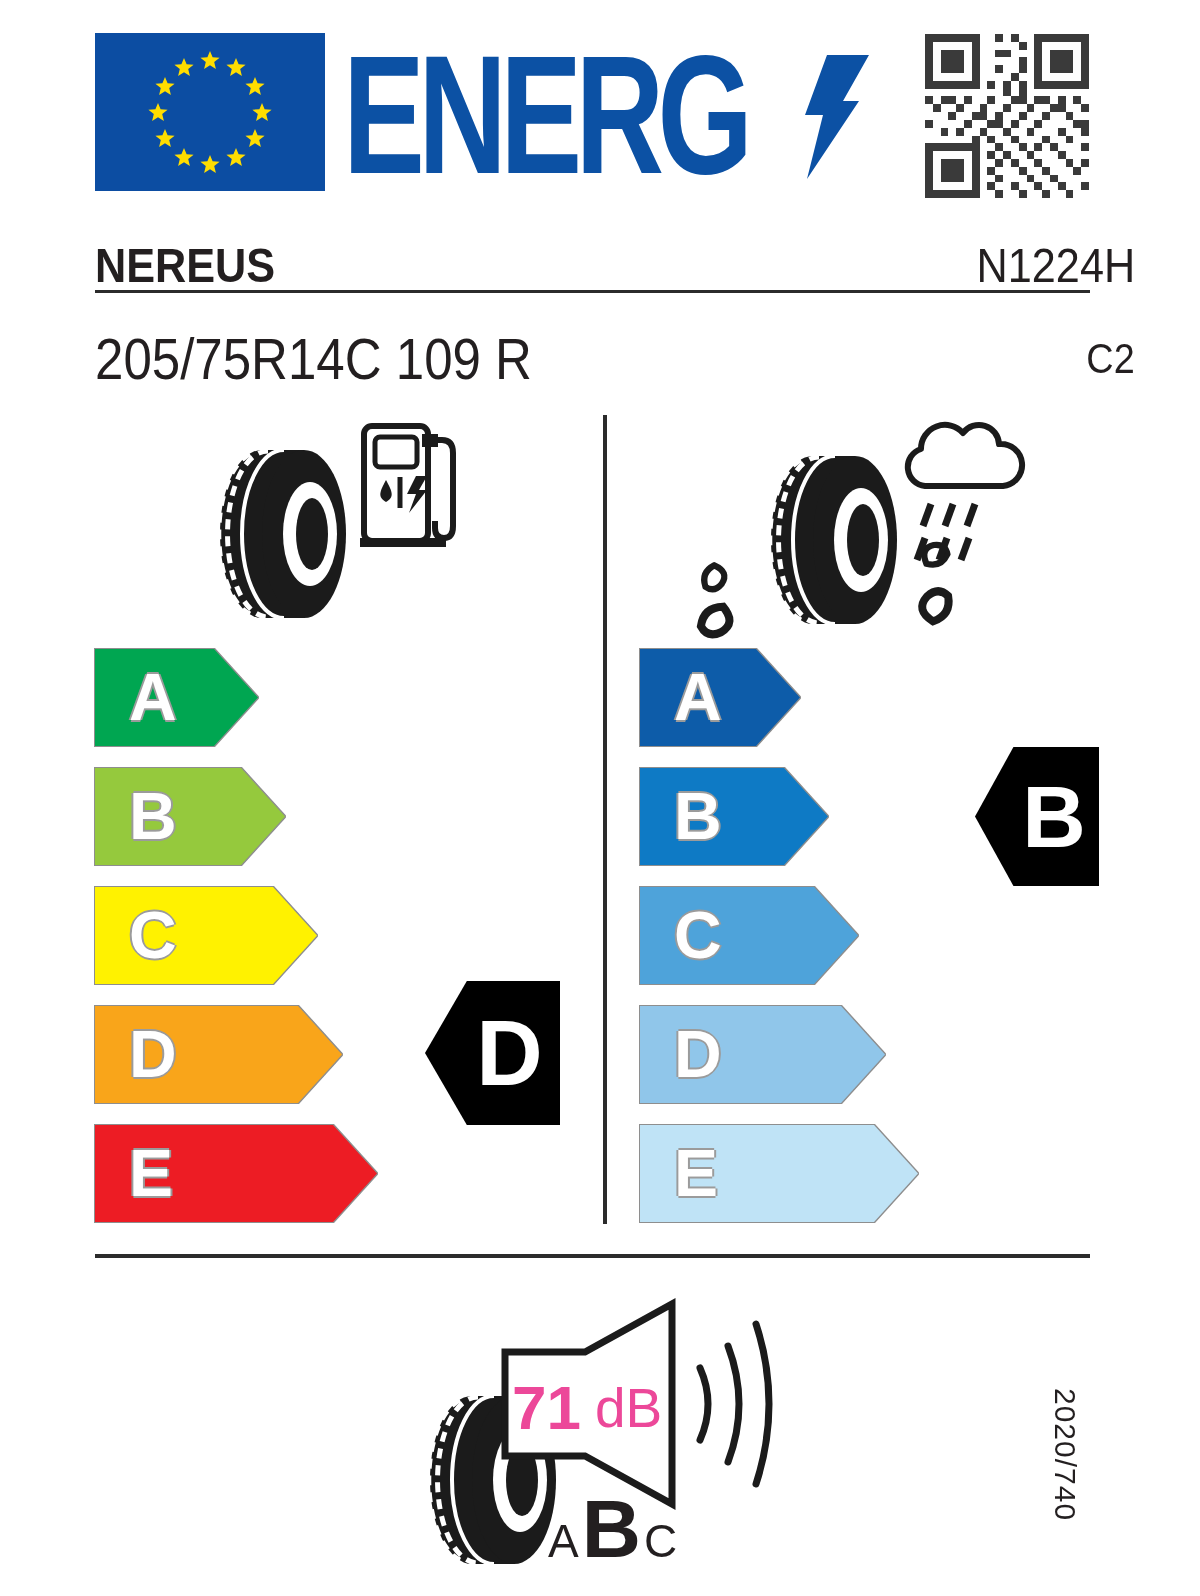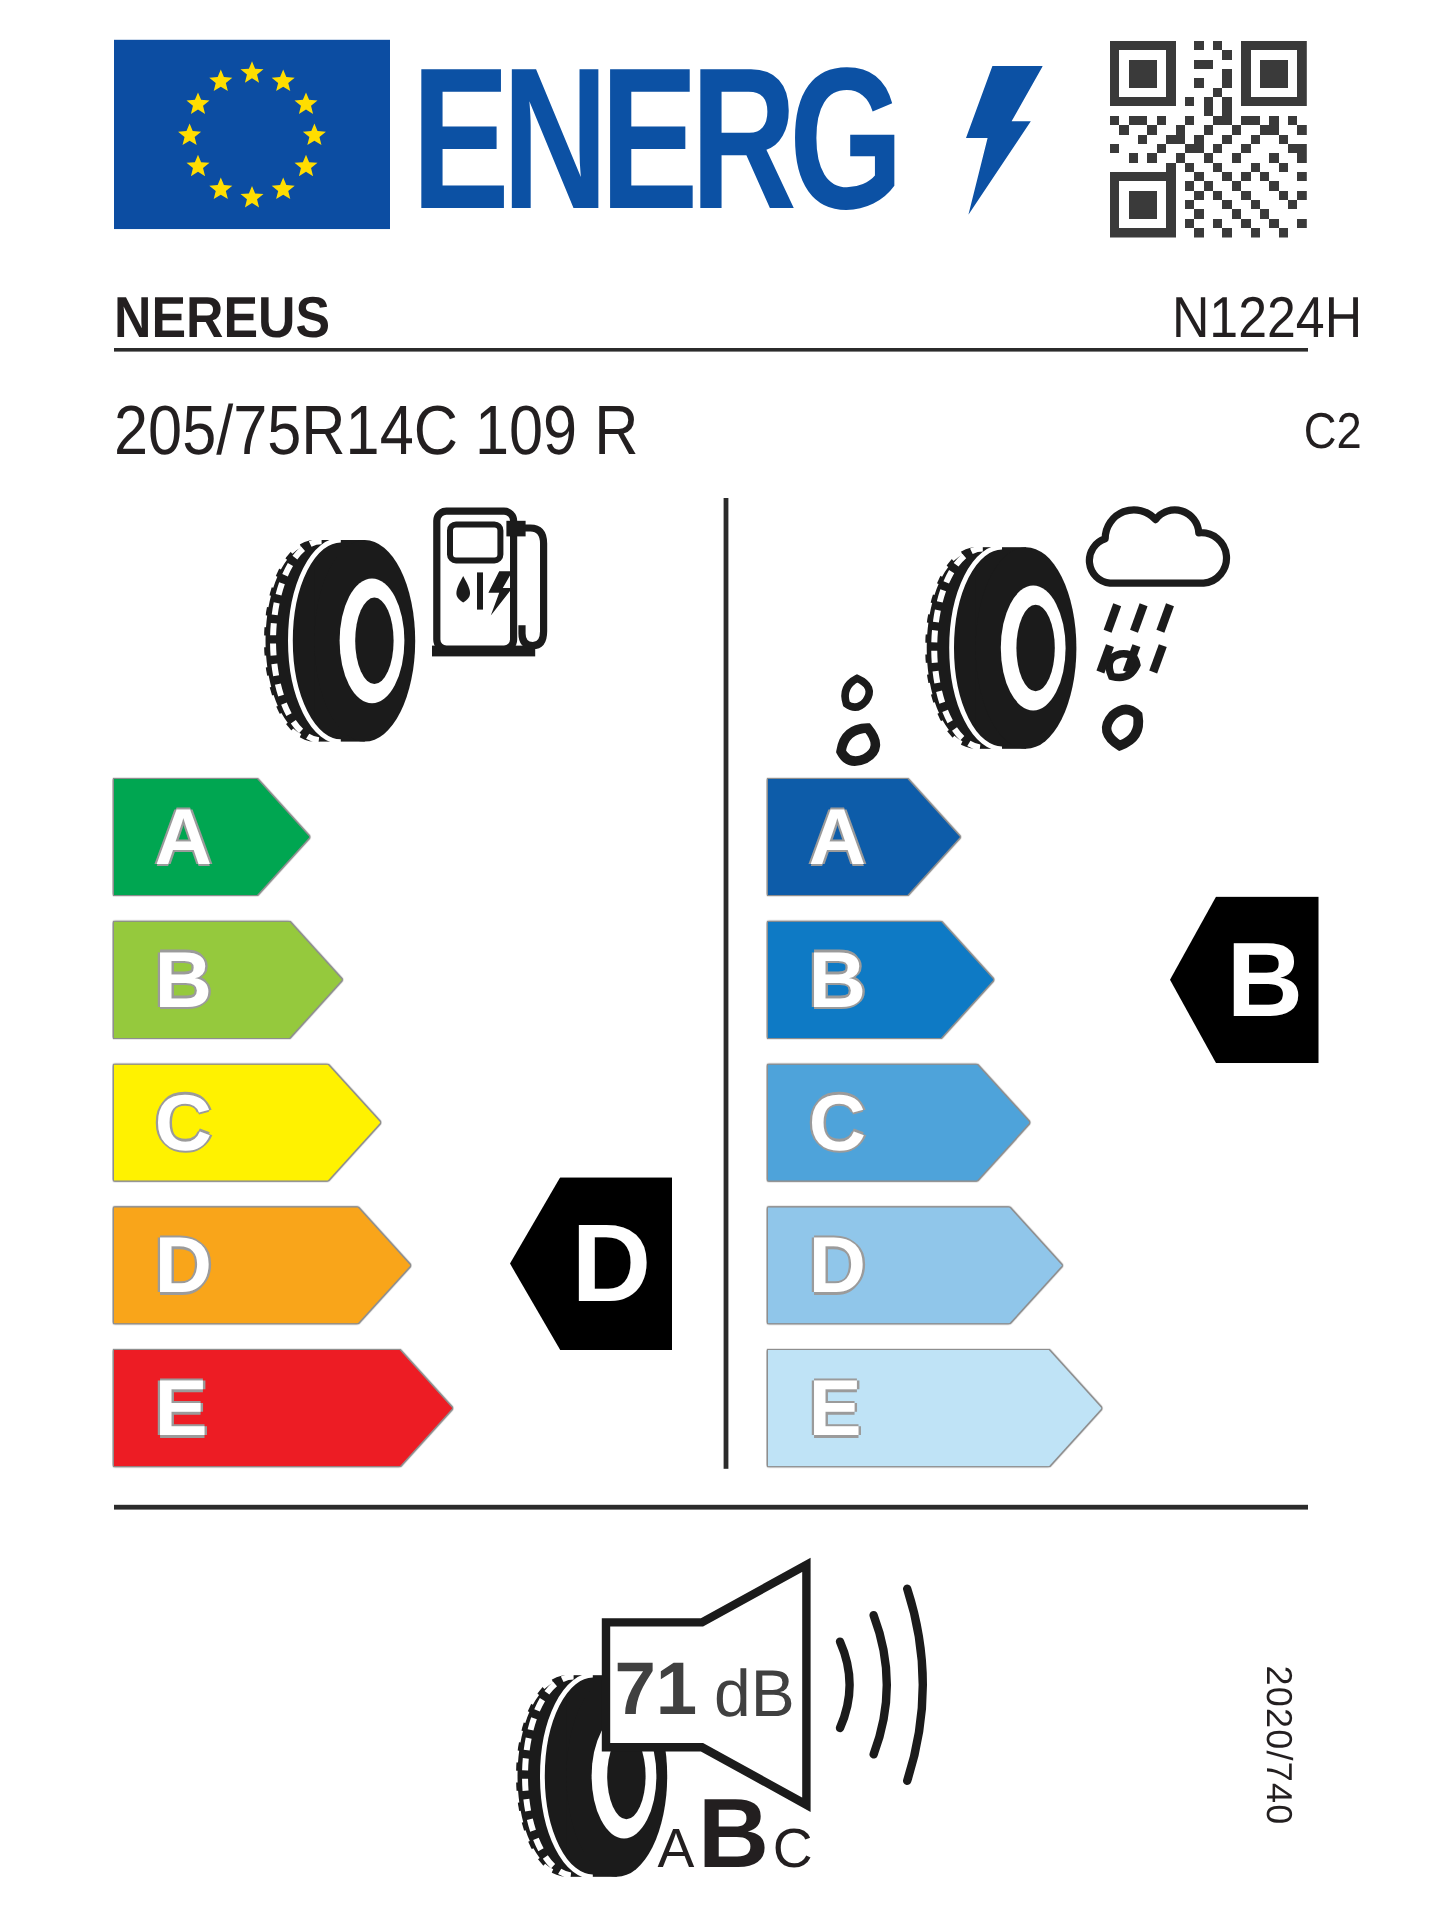--- a/index.html
+++ b/index.html
@@ -28,21 +28,21 @@
   .cl{
     display:block;padding-left:34px;line-height:97px;font-size:66px;font-weight:700;color:#fff;
     text-shadow:-2px 0 0 #9b9b9b,2px 0 0 #9b9b9b,0 -2px 0 #9b9b9b,0 2px 0 #9b9b9b;
   }
   .rating-arrow{
     position:absolute;background:#000;color:#fff;font-weight:700;
     clip-path:polygon(0 50%, 31% 0, 100% 0, 100% 100%, 31% 100%);
     display:flex;align-items:center;justify-content:center;box-sizing:border-box;padding-left:34px;
   }
   
-  #db-line{position:absolute;left:512px;top:1372px;display:flex;align-items:flex-end;gap:14px;color:#404040;}
+  #db-line{position:absolute;left:512px;top:1372px;display:flex;align-items:center;gap:14px;color:#ec4899;}
   #db-line .val{font-size:62px;font-weight:700;}
   #db-line .unit{font-size:55px;font-weight:400;}
   #abc-line{position:absolute;left:548px;top:1482px;display:flex;align-items:baseline;gap:3px;color:#231f20;}
   #abc-line .small{font-size:46px;font-weight:400;}
   #abc-line .big{font-size:82px;font-weight:700;}
   #regnum{
     position:absolute;left:1048px;top:1388px;height:185px;
     writing-mode:vertical-rl;font-size:30px;letter-spacing:1px;color:#231f20;white-space:nowrap;
   }
   svg{display:block;}

